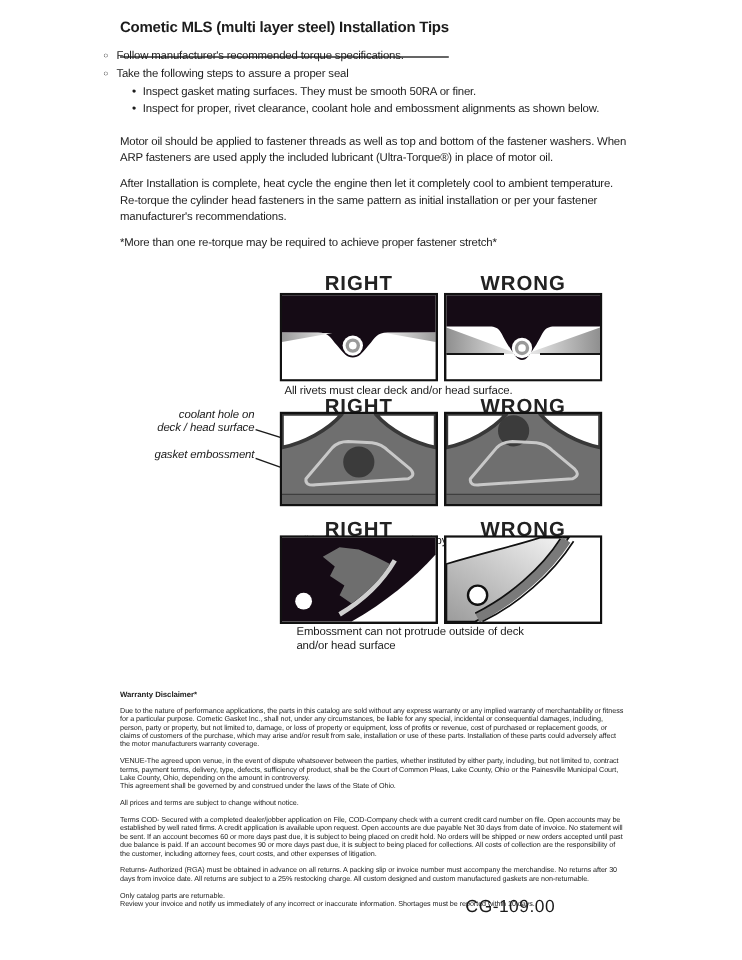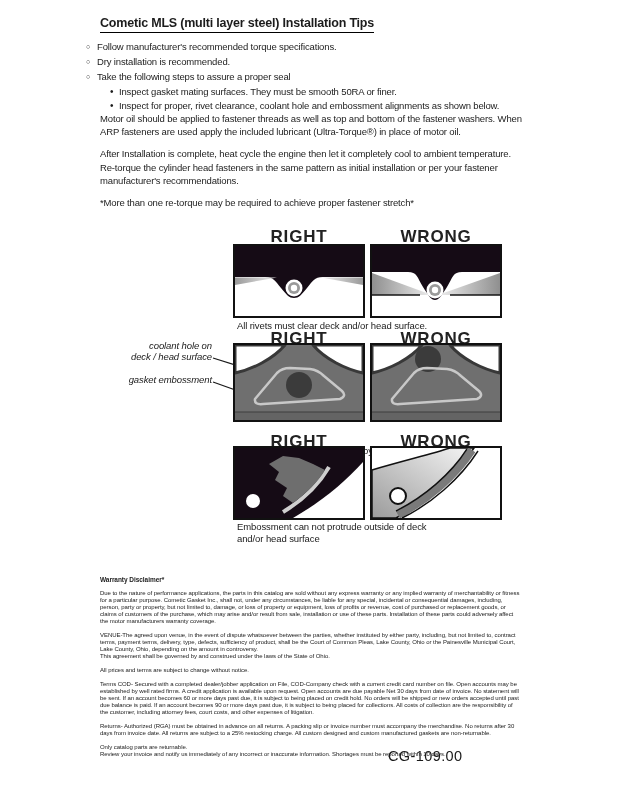--- a/index.html
+++ b/index.html
@@ -1,19 +1,19 @@
 <!DOCTYPE html>
 <html><head>
 <meta charset="utf-8">
 <style>
   html,body{margin:0;padding:0;background:#fff;}
   .page{position:relative;width:618px;height:800px;background:#ffffff;overflow:hidden;
         font-family:"Liberation Sans", sans-serif;color:#1c1c1c;}
   .title{position:absolute;left:100px;top:16px;margin:0;font-size:12.5px;font-weight:bold;
-         letter-spacing:-0.2px;border-bottom:1.5px solid #000;padding-bottom:2px;}
+         letter-spacing:-0.2px;border-bottom:1.5px solid #000;padding-bottom:17px;}
   .bullets{position:absolute;left:86px;top:40px;width:440px;font-size:9.5px;letter-spacing:-0.15px;}
   .b{line-height:14px;white-space:nowrap;}
   .b .mark{display:inline-block;width:11px;}
   .b.main .mark::before{content:"\25CB";font-size:7px;position:relative;top:-1px;}
   .b.sub{padding-left:24px;}
   .b.sub .mark{width:9px;}
   .b.sub .mark::before{content:"\2022";font-size:10px;}
   .diesel{position:absolute;left:100px;top:112px;width:424px;font-size:9.5px;letter-spacing:-0.15px;}
   .diesel h2{margin:0 0 7px 0;font-size:11.5px;font-weight:bold;letter-spacing:-0.2px;}
   .diesel p{margin:0 0 9px 0;line-height:13.2px;}
@@ -35,21 +35,20 @@
 </style>
 </head>
 <body>
 
 <div class="page">
 
   <h1 class="title">Cometic MLS (multi layer steel) Installation Tips</h1>
 
   <div class="bullets">
     <div class="b main"><span class="mark"></span><span>Follow manufacturer's recommended torque specifications.</span></div>
-    <div class="b main"><span class="mark"></span><span>Dry installation is recommended.</span></div>
     <div class="b main"><span class="mark"></span><span>Take the following steps to assure a proper seal</span></div>
     <div class="b sub"><span class="mark"></span><span>Inspect gasket mating surfaces.  They must be smooth 50RA or finer.</span></div>
     <div class="b sub"><span class="mark"></span><span>Inspect for proper, rivet clearance, coolant hole and embossment alignments as shown below.</span></div>
   </div>
 
   <div class="diesel">
     <p>Motor oil should be applied to fastener threads as well as top and bottom of the fastener washers. When ARP fasteners are used apply the included lubricant (Ultra-Torque®) in place of motor oil.</p>
     <p>After Installation is complete, heat cycle the engine then let it completely cool to ambient temperature. Re-torque the cylinder head fasteners in the same pattern as initial installation or per your fastener manufacturer's recommendations.</p>
     <p>*More than one re-torque may be required to achieve proper fastener stretch*</p>
   </div>
@@ -178,21 +177,21 @@
       <rect x="1" y="1" width="130" height="72" fill="#ffffff"></rect>
       <path d="M2,24 C36,14 62,8 80,2 H104 C86,30 56,56 26,72 H2 Z" fill="url(#band3)" stroke="#111" stroke-width="1.5"></path>
       <path d="M102,4 C85,30 57,54 28,69" fill="none" stroke="#7a7a7a" stroke-width="8"></path>
       <path d="M97,3 C81,28 54,51 26,65" fill="none" stroke="#111" stroke-width="1.4"></path>
       <path d="M108,5 C90,33 61,58 32,72" fill="none" stroke="#111" stroke-width="1.4"></path>
       <circle cx="28" cy="50" r="8" fill="#ffffff" stroke="#111" stroke-width="2"></circle>
       <rect x="1" y="1" width="130" height="72" fill="none" stroke="#111" stroke-width="2"></rect>
     </svg>
   </div>
 
-  <div class="caption" style="left:237px;top:521px;width:240px;">
+  <div class="caption" style="left:247px;top:521px;width:240px;">
     <div>Embossment can not protrude outside of deck</div>
     <div>and/or head surface</div>
   </div>
 
   <div class="legal">
     <div class="lh">Warranty Disclaimer*</div>
     <p class="fp">Due to the nature of performance applications, the parts in this catalog are sold without any express warranty or any implied warranty of merchantability or fitness for a particular purpose.  Cometic Gasket Inc., shall not, under any circumstances, be liable for any special, incidental or consequential damages, including, person, party or property, but not limited to, damage, or loss of property or equipment, loss of profits or revenue, cost of purchased or replacement goods, or claims of customers of the purchase, which may arise and/or result from sale, installation or use of these parts.  Installation of these parts could adversely affect the motor manufacturers warranty coverage.</p>
     <p class="fp nogap">VENUE-The agreed upon venue, in the event of dispute whatsoever between the parties, whether instituted by either party, including, but not limited to, contract terms, payment terms, delivery, type, defects, sufficiency of product, shall be the Court of Common Pleas, Lake County, Ohio or the Painesville Municipal Court, Lake County, Ohio, depending on the amount in controversy.</p>
     <p class="fp">This agreement shall be governed by and construed under the laws of the State of Ohio.</p>
     <p class="fp">All prices and terms are subject to change without notice.</p>

